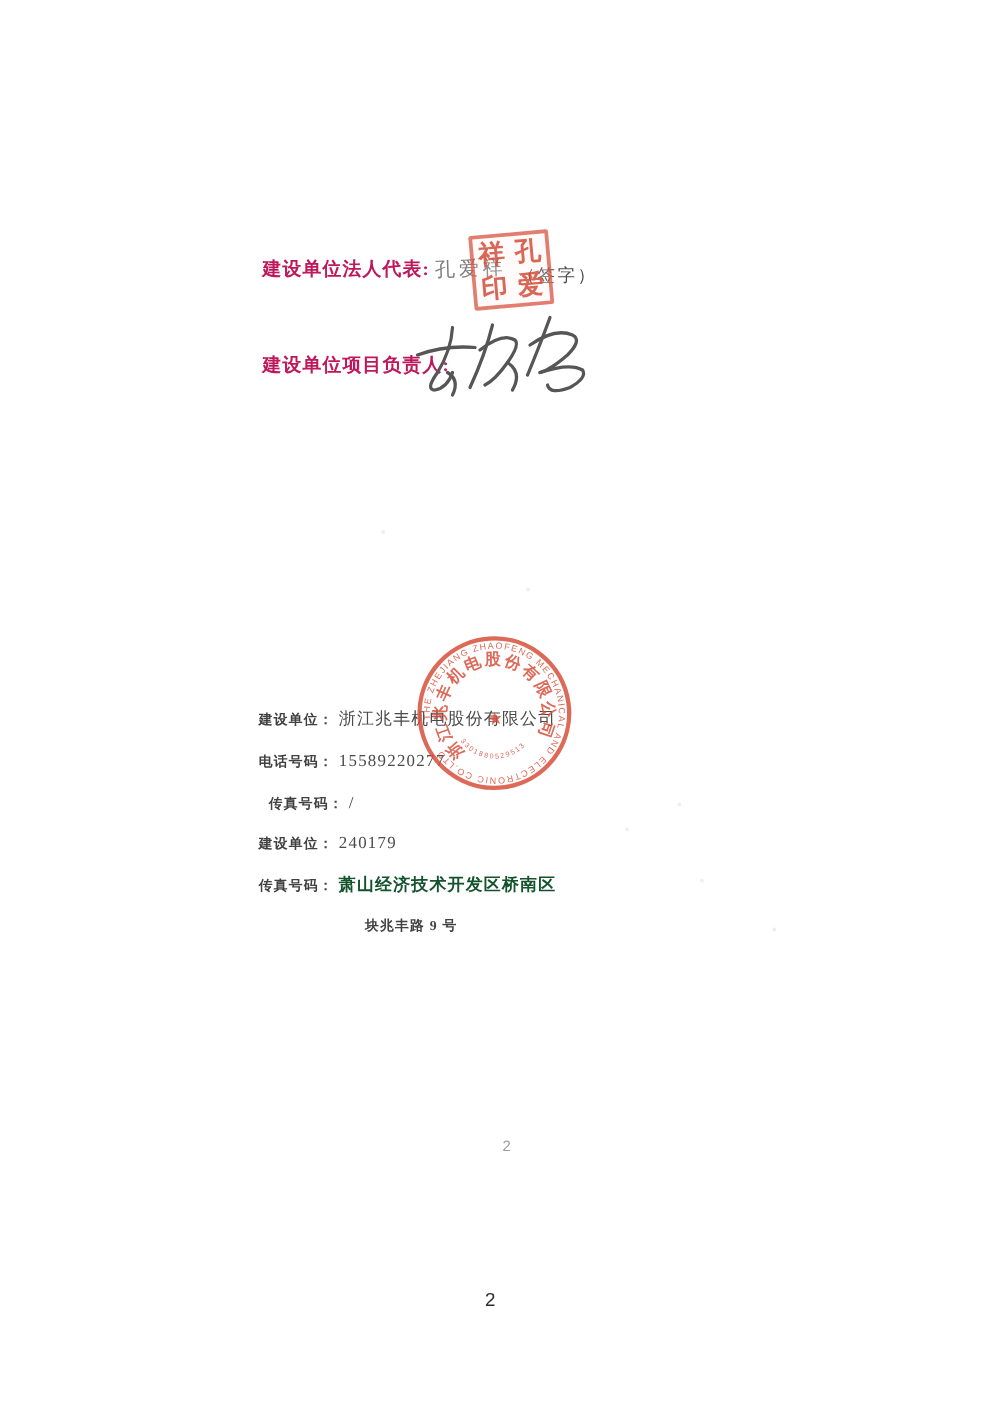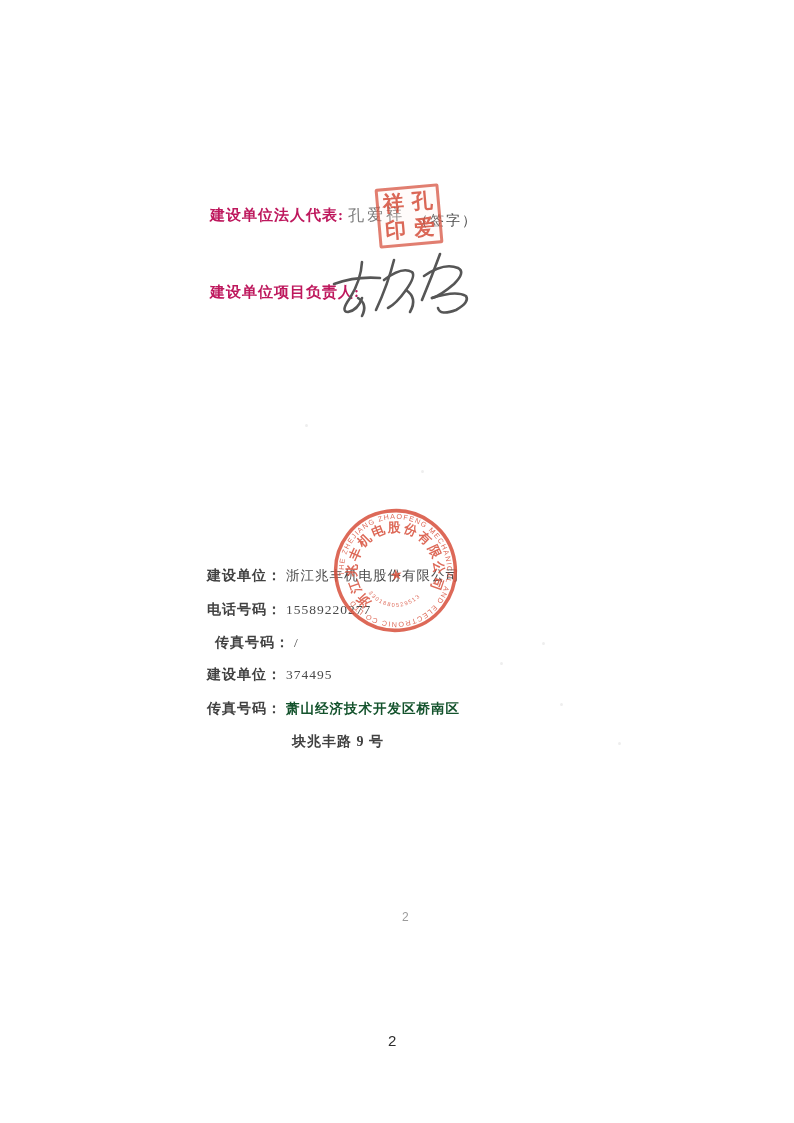--- a/index.html
+++ b/index.html
@@ -3,21 +3,21 @@
 <meta charset="utf-8">
 <style>
   html,body{margin:0;padding:0;}
   body{
     width:794px;height:1123px;background:#ffffff;position:relative;overflow:hidden;
     font-family:"Liberation Serif","DejaVu Serif",serif;
   }
   .page{position:absolute;inset:0;background:#fff;}
   .abs{position:absolute;}
   .label{font-weight:700;color:#be185d;letter-spacing:1px;font-size:15px;}
-  .label-sm{font-weight:700;color:#414141;letter-spacing:1px;font-size:14px;}
+  .label-sm{font-weight:700;color:#414141;letter-spacing:1px;font-size:11px;}
   .value{font-weight:400;color:#4a4a4a;letter-spacing:1px;font-size:13.5px;}
   .handwritten-name{
     display:inline-block;color:#7c7c7c;font-size:16px;letter-spacing:3px;
     transform:rotate(-2deg);margin-left:4px;font-weight:400;
   }
   .sign-note{color:#4c4c4c;font-size:14px;letter-spacing:2px;z-index:1;}
   
   .square-seal{
     left:377px;top:186px;width:58px;height:54px;
     border:3px solid rgba(214,77,58,.72);border-radius:2px;
@@ -79,21 +79,21 @@
   <div class="abs" style="left:207px;top:600px;">
     <span class="label-sm">电话号码：</span>
     <span class="value">15589220277</span>
   </div>
   <div class="abs" style="left:207px;top:633px;margin-left:8px;">
     <span class="label-sm">传真号码：</span>
     <span class="value">/</span>
   </div>
   <div class="abs" style="left:207px;top:665px;">
     <span class="label-sm">建设单位：</span>
-    <span class="value">374495</span>
+    <span class="value">240179</span>
   </div>
   <div class="abs" style="left:207px;top:699px;">
     <span class="label-sm">传真号码：</span>
     <span class="value" style="font-weight:700;color:#14532d;">萧山经济技术开发区桥南区</span>
   </div>
   <div class="abs row-addr2 label-sm">块兆丰路 9 号</div>
 
   <svg class="abs company-seal" viewBox="0 0 160 160">
     <defs>
       <path id="engArc" d="M 80,80 m -50,0 a 50,50 0 1,1 100,0 a 50,50 0 1,1 -100,0"></path>

